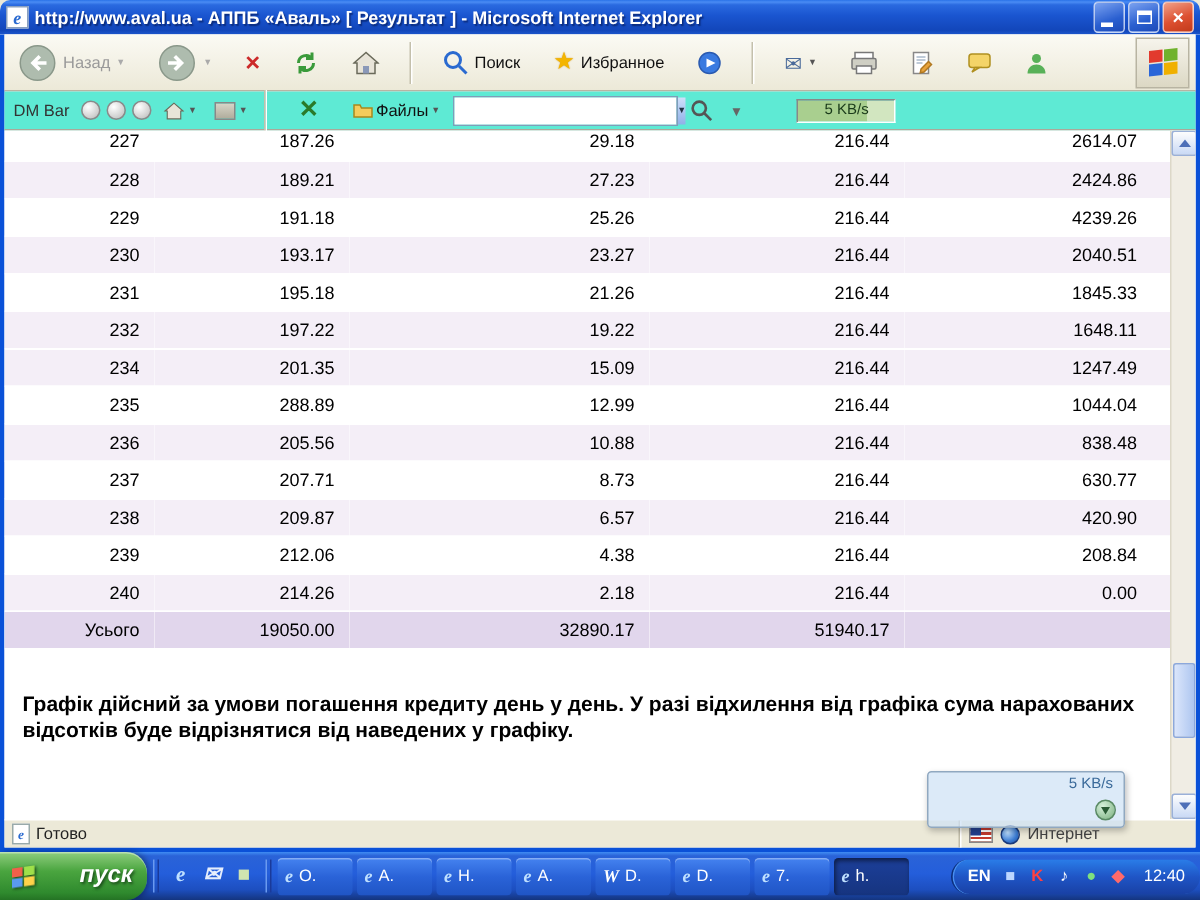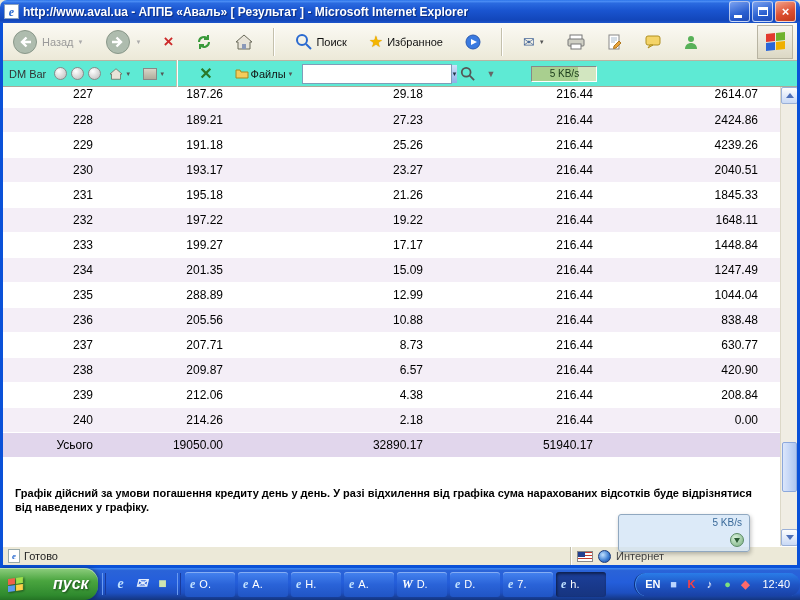--- a/index.html
+++ b/index.html
@@ -60,41 +60,41 @@
 
   
   .content { flex:1; position:relative; background:#fff; overflow:hidden; padding-right:17px; }
   table.tbl { width:100%; border-collapse:collapse; margin-top:-5px; table-layout:fixed; }
   table.tbl td { height:25px; padding:0 10px; text-align:right; font-size:12px; color:#000; border-bottom:1px solid #fff; white-space:nowrap; overflow:hidden; }
   table.tbl td:nth-child(1){ width:100px; } table.tbl td:nth-child(2){ width:130px; }
   table.tbl td:nth-child(3){ width:200px; } table.tbl td:nth-child(4){ width:170px; }
   table.tbl td:nth-child(5){ width:auto; padding-right:22px; }
   table.tbl tr.alt { background:#f4eef7; }
   table.tbl tr.total { background:#e1d6ec; }
-  .note { margin:28px 14px 0 12px; max-width:742px; font-weight:bold; font-size:11px; line-height:1.28; color:#000; }
+  .note { margin:28px 14px 0 12px; max-width:742px; font-weight:bold; font-size:14px; line-height:1.28; color:#000; }
 
   
   .scrollbar { position:absolute; top:0; right:0; bottom:0; width:17px; background:#f0ede4;
     border-left:1px solid #dcd8c8; }
   .sbtn { position:absolute; left:0; width:17px; height:17px; background:linear-gradient(#fdfdfd,#c9d9f5);
     border:1px solid #9ab0d8; border-radius:2px; display:flex; align-items:center; justify-content:center; }
   .sbtn.up{ top:0; } .sbtn.down{ bottom:0; }
   .tri-up { width:0; height:0; border-left:4px solid transparent; border-right:4px solid transparent; border-bottom:5px solid #4d6fb8; }
   .tri-down { width:0; height:0; border-left:4px solid transparent; border-right:4px solid transparent; border-top:5px solid #4d6fb8; }
   .sthumb { position:absolute; left:1px; width:15px; top:355px; height:50px; border:1px solid #8ca8dc; border-radius:2px;
     background:linear-gradient(90deg,#dbe6fb,#aec6f0); }
 
   
   .statusbar { height:19px; flex:0 0 auto; display:flex; align-items:center; background:#ece9d8;
     border-top:1px solid #fff; font-size:11px; color:#222; padding-left:5px; }
   .page-icon { width:12px; height:14px; background:#fff; border:1px solid #9aa; margin-right:4px;
     display:flex; align-items:center; justify-content:center; }
   .page-icon .tie { font-family:"Liberation Serif",serif; font-style:italic; font-weight:bold; font-size:9px; color:#2a6ad0; }
   .sb-left { flex:1; display:flex; align-items:center; }
-  .sb-zone { width:227px; display:flex; align-items:center; gap:5px; border-left:1px solid #c0bca8;
+  .sb-zone { width:158px; display:flex; align-items:center; gap:5px; border-left:1px solid #c0bca8;
     box-shadow:1px 0 0 #fff inset; padding-left:6px; height:100%; color:#444; }
   .usflag { position:relative; width:16px; height:11px; border:1px solid #888;
     background:repeating-linear-gradient(180deg,#c23a2e 0 1.5px,#fff 1.5px 3px); }
   .usflag::after { content:""; position:absolute; left:0; top:0; width:7px; height:5px; background:#23408f; }
   .globe { width:13px; height:13px; border-radius:50%; border:1px solid #1a3a7a;
     background:radial-gradient(circle at 35% 35%,#bfe0ff,#3a7ad0 60%,#1a4a9a); }
 
   
   .overlay { position:absolute; left:618px; top:514px; width:132px; height:38px; z-index:40;
     background:rgba(206,226,245,.72); border:1px solid #90a8c0; border-radius:3px;
@@ -331,27 +331,20 @@
                 <td>216.44</td>
                 <td>1845.33</td>
               </tr>
               <tr class="alt">
                 <td>232</td>
                 <td>197.22</td>
                 <td>19.22</td>
                 <td>216.44</td>
                 <td>1648.11</td>
               </tr>
-              <tr>
-                <td>233</td>
-                <td>199.27</td>
-                <td>17.17</td>
-                <td>216.44</td>
-                <td>1448.84</td>
-              </tr>
               <tr class="alt">
                 <td>234</td>
                 <td>201.35</td>
                 <td>15.09</td>
                 <td>216.44</td>
                 <td>1247.49</td>
               </tr>
               <tr>
                 <td>235</td>
                 <td>288.89</td>

